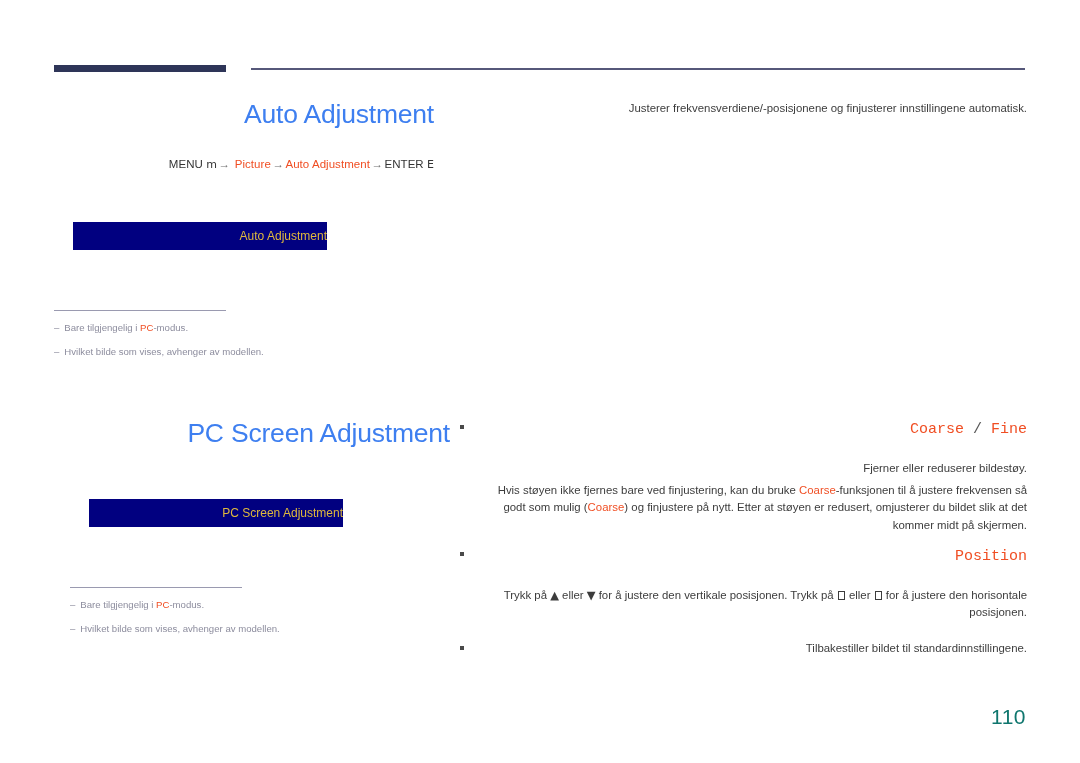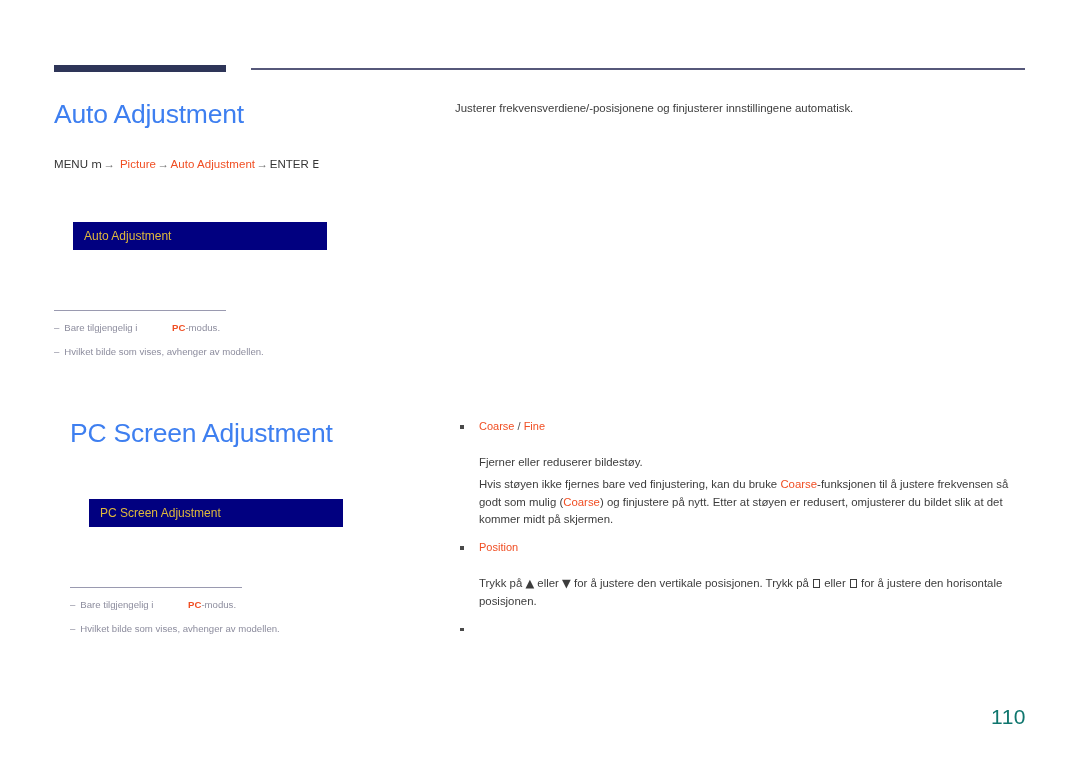--- a/index.html
+++ b/index.html
@@ -12,20 +12,21 @@
     background: #ffffff;
     font-family: "Liberation Sans", "DejaVu Sans", sans-serif;
     color: #3c3c3c;
     position: relative;
     overflow: hidden;
   }
 
   .page {
     position: absolute;
     inset: 0;
+    text-align: right;
   }
 
   
   .rule-thick {
     position: absolute;
     left: 54px;
     top: 65px;
     width: 172px;
     height: 7px;
     background: #2e3558;
@@ -104,22 +105,21 @@
     line-height: 1.5;
     margin-bottom: 9px;
     display: flex;
     gap: 5px;
   }
   .note .dash {
     color: #8d8d9e;
   }
   .note .hl {
     color: #f04e23;
-    font-weight: 700;
-    margin-left: 32px;
+    font-weight: 400;
   }
 
   
   .intro {
     font-size: 11.4px;
     color: #3c3c3c;
     line-height: 1.5;
   }
 
   ul.feature-list {
@@ -135,23 +135,24 @@
   ul.feature-list > li::before {
     content: "";
     position: absolute;
     left: 5px;
     top: 6px;
     width: 3.5px;
     height: 3.5px;
     background: #4a4a4a;
   }
   .feat-title {
-    font-size: 11px;
+    font-size: 15px;
     color: #f04e23;
     line-height: 1.45;
+    font-family: Liberation Mono, monospace;
   }
   .feat-title .sep {
     color: #555;
   }
   .feat-body {
     font-size: 11.4px;
     color: #3c3c3c;
     line-height: 1.52;
     margin-top: 19px;
   }
@@ -258,19 +259,20 @@
         <div class="feat-body">Fjerner eller reduserer bildestøy.</div>
         <div class="feat-body"><span>Hvis støyen ikke fjernes bare ved finjustering, kan du bruke </span><span class="hl">Coarse</span><span>-funksjonen til å justere frekvensen så godt som mulig (</span><span class="hl">Coarse</span><span>) og finjustere på nytt. Etter at støyen er redusert, omjusterer du bildet slik at det kommer midt på skjermen.</span></div>
       </li>
 
       <li style="margin-top:12px;">
         <div class="feat-title"><span>Position</span></div>
         <div class="feat-body"><span>Trykk på </span><span class="glyph-box">▲</span><span> eller </span><span class="glyph-box">▼</span><span> for å justere den vertikale posisjonen. Trykk på </span><span class="tofu"></span><span> eller </span><span class="tofu"></span><span> for å justere den horisontale posisjonen.</span></div>
       </li>
 
       <li style="margin-top:12px;">
+        <div class="feat-body">Tilbakestiller bildet til standardinnstillingene.</div>
       </li>
     </ul>
   </div>
 
   <div class="page-number">110</div>
 
 </div>
 
 </body></html>

